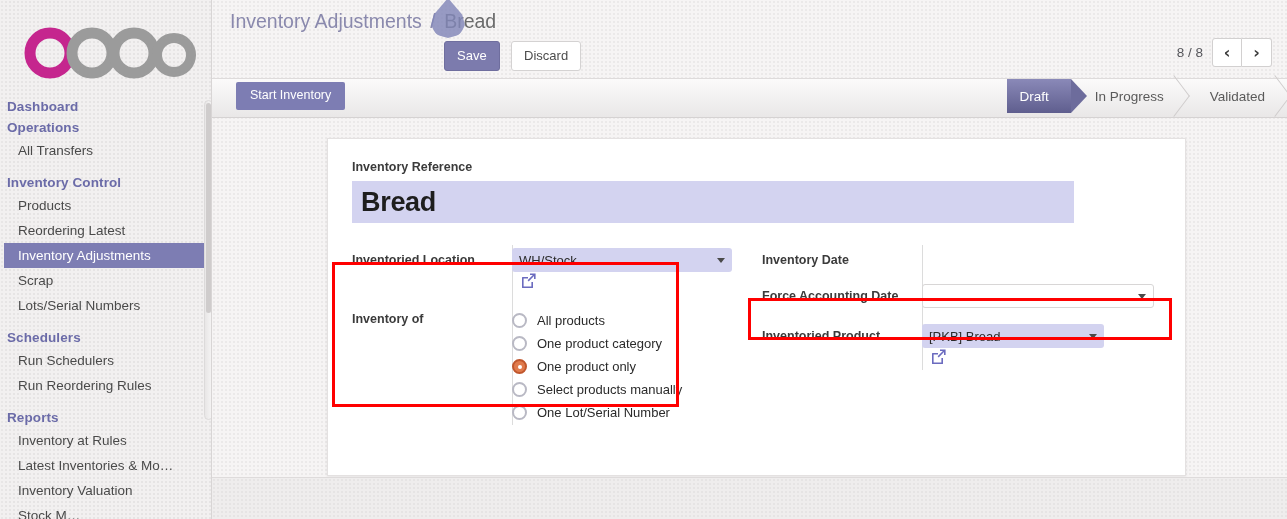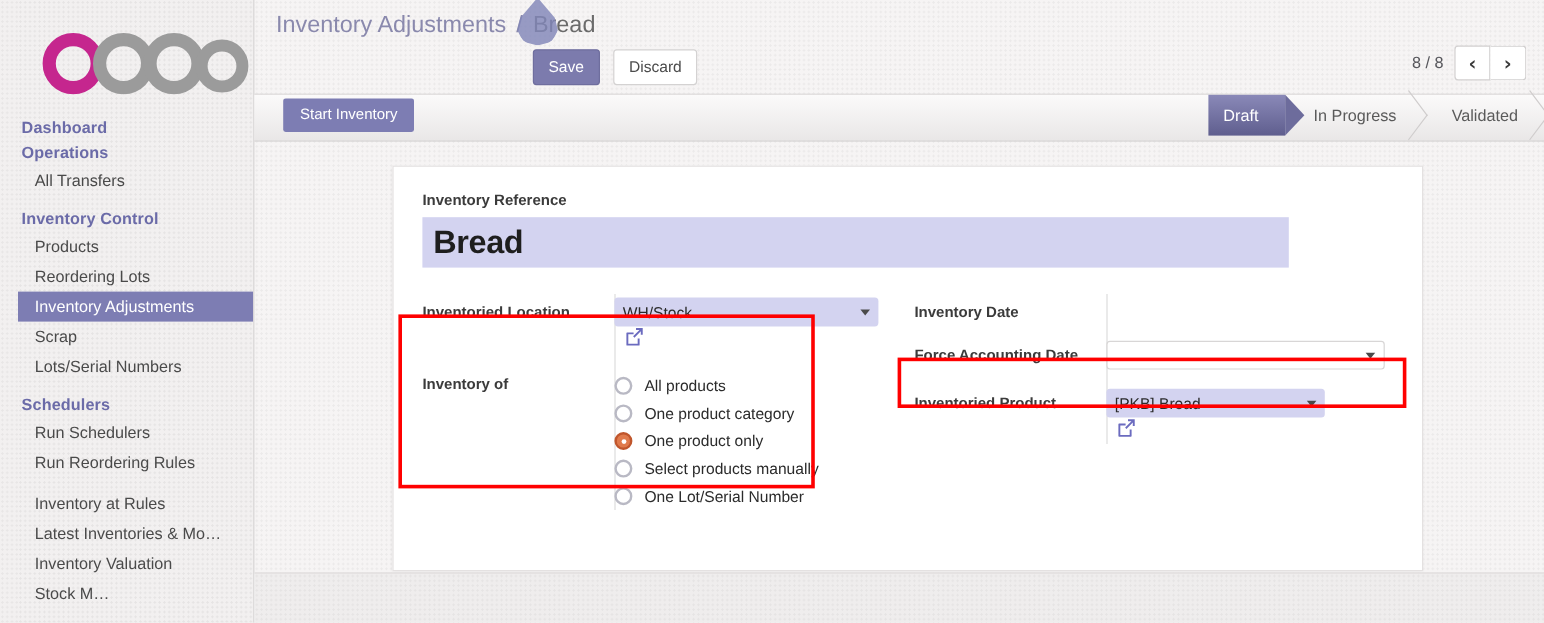--- a/index.html
+++ b/index.html
@@ -13,21 +13,21 @@
   #app {
     position: relative;
     width: 1287px; height: 519px;
     background: #f2f0f0;
     background-image: radial-gradient(rgba(0,0,0,0.045) 1px, transparent 1px);
     background-size: 4px 4px;
   }
 
   
   #sidebar {
-    position: absolute; left: 15px; top: 0;
+    position: absolute; left: 4px; top: 0;
     width: 211px; height: 519px;
     background: #f2f0f0;
     background-image: radial-gradient(rgba(0,0,0,0.05) 1px, transparent 1px);
     background-size: 4px 4px;
     overflow: hidden;
   }
   .logo-wrap {
     height: 96px;
     display: flex; align-items: center; justify-content: center;
     padding-top: 6px;
@@ -267,29 +267,30 @@
       </svg>
     </div>
 
     <ul class="sb-list">
       <li class="sb-header">Dashboard</li>
       <li class="sb-header">Operations</li>
       <li class="sb-item">All Transfers</li>
       <li class="sb-spacer"></li>
       <li class="sb-header">Inventory Control</li>
       <li class="sb-item">Products</li>
-      <li class="sb-item">Reordering Lots</li>
+      <li class="sb-item">Reordering Latest</li>
       <li class="sb-item active">Inventory Adjustments</li>
       <li class="sb-item">Scrap</li>
       <li class="sb-item">Lots/Serial Numbers</li>
       <li class="sb-spacer"></li>
       <li class="sb-header">Schedulers</li>
       <li class="sb-item">Run Schedulers</li>
       <li class="sb-item">Run Reordering Rules</li>
       <li class="sb-spacer"></li>
+      <li class="sb-header">Reports</li>
       <li class="sb-item">Inventory at Rules</li>
       <li class="sb-item">Latest Inventories &amp; Mo…</li>
       <li class="sb-item">Inventory Valuation</li>
       <li class="sb-item">Stock M…</li>
     </ul>
 
     <div class="sb-scrollbar">
       <i></i>
     </div>
     <div class="sb-edge"></div>

